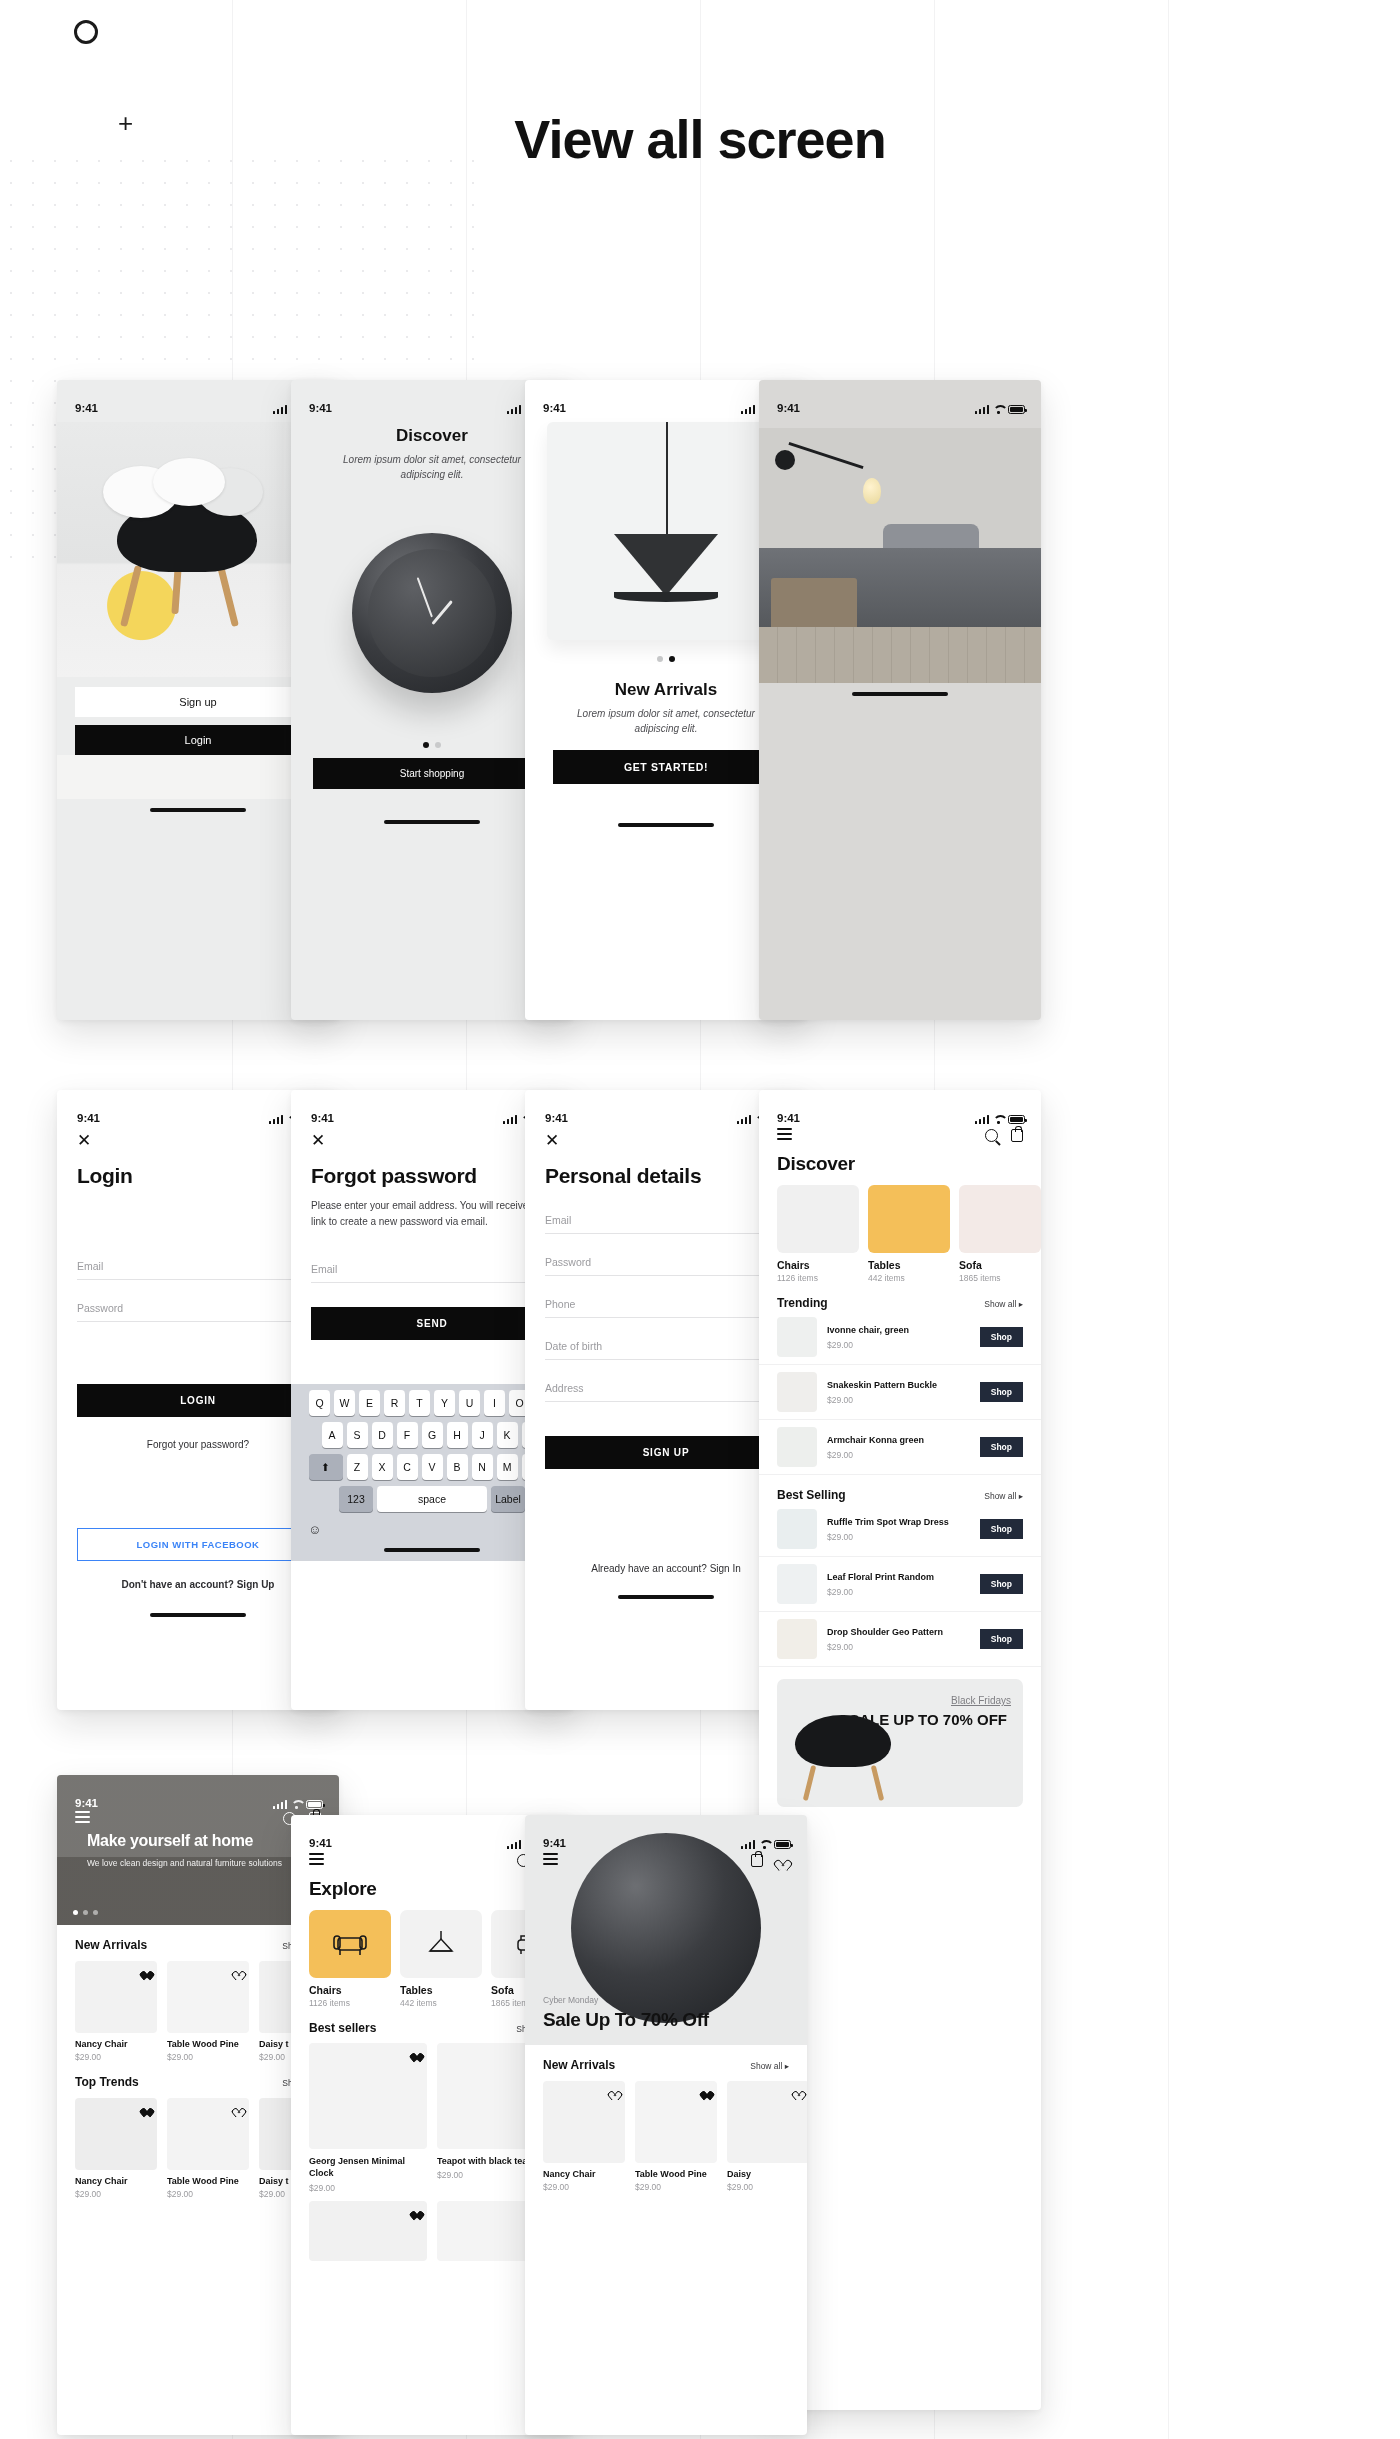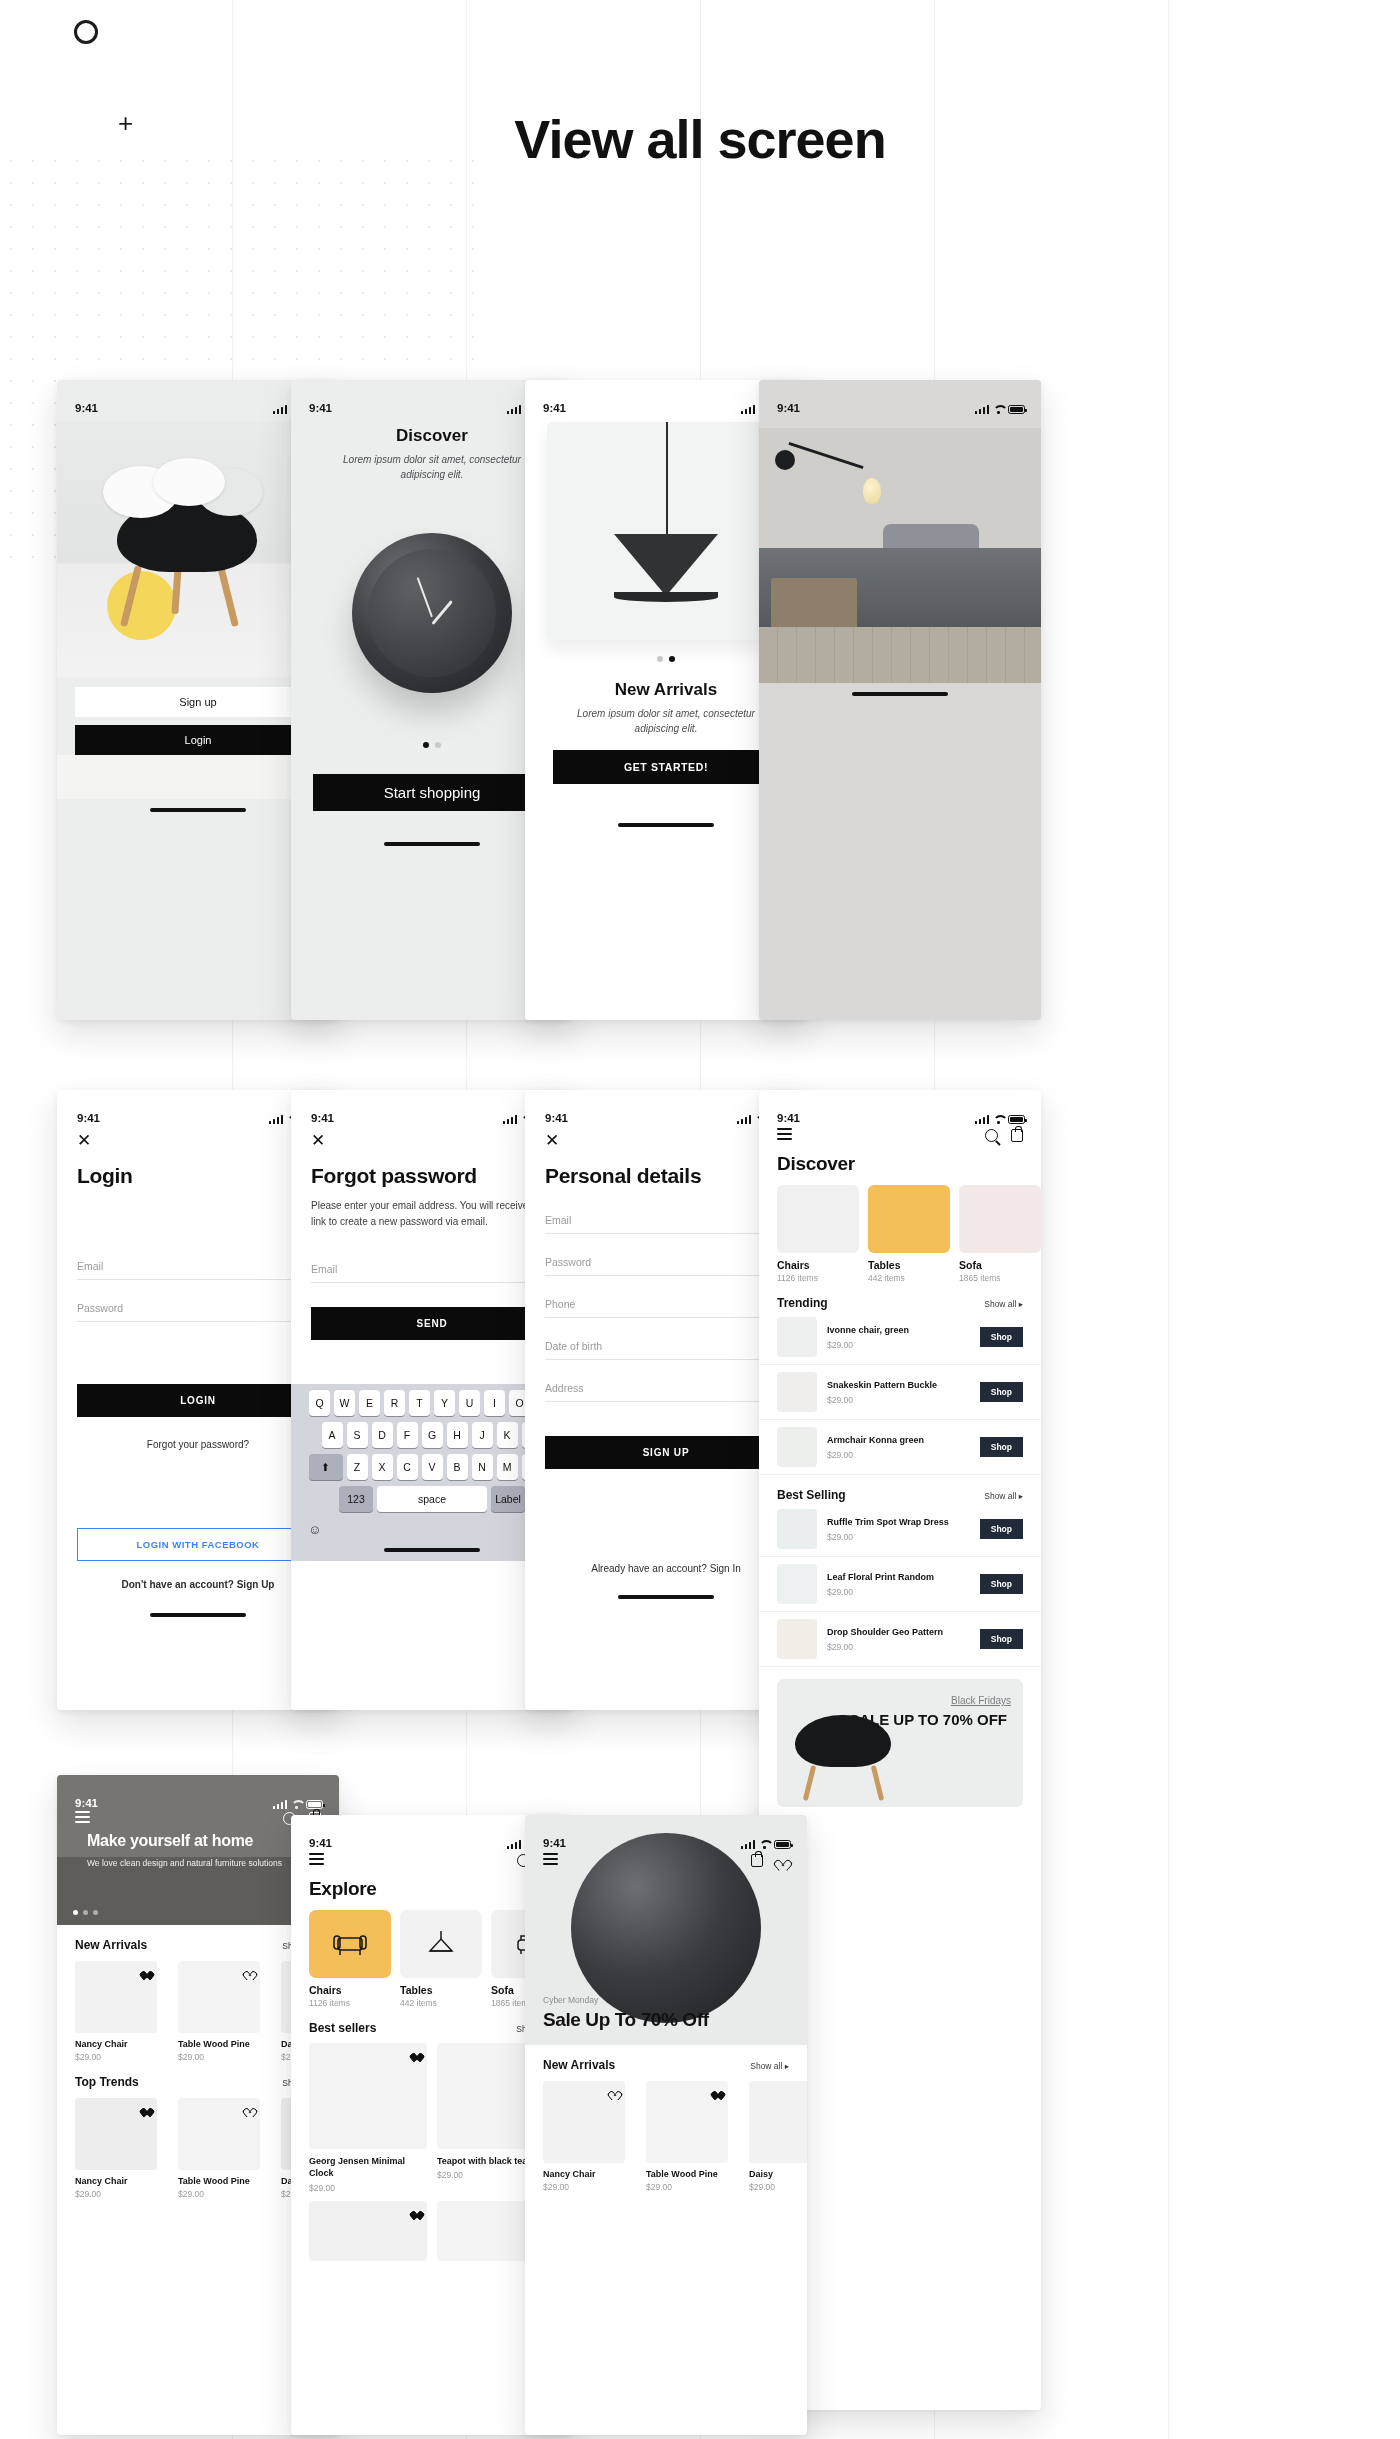--- a/index.html
+++ b/index.html
@@ -94,21 +94,21 @@
     radial-gradient(circle at 34% 28%, #6d6f73 0%, #3a3c40 48%, #202225 100%);
     position:relative;box-shadow:0 20px 30px rgba(0,0,0,.18);}
   .clock::before{content:"";position:absolute;inset:16px;border-radius:50%;
     background:radial-gradient(circle at 36% 30%, #5e6064,#2b2d30);}
   .hand{position:absolute;background:#e9e9e9;border-radius:2px;transform-origin:bottom center;}
   .h-h{left:50%;top:38%;width:3px;height:30px;margin-left:-1.5px;transform:rotate(40deg);}
   .h-m{left:50%;top:26%;width:2.4px;height:42px;margin-left:-1.2px;transform:rotate(-20deg);}
   .dots{display:flex;gap:6px;justify-content:center;margin-top:4px;}
   .dot{width:6px;height:6px;border-radius:50%;background:#c9cacb;}
   .dot.on{background:#111;}
-  .s2-btn{margin:26px 22px 0;background:#0b0b0b;color:#fff;text-align:center;font-size:15px;padding:10px 8px;}
+  .s2-btn{margin:10px 22px 0;background:#0b0b0b;color:#fff;text-align:center;font-size:10px;padding:10px 8px;}
 
   
   .s3{background:#fff;}
   .lamp-card{margin:8px 22px 0;height:218px;background:#f2f3f3;border-radius:6px;position:relative;overflow:hidden;
     box-shadow:0 10px 18px rgba(0,0,0,.07);}
   .lamp-cord{position:absolute;left:50%;top:0;width:2px;height:112px;background:#2a2b2d;}
   .lamp-shade{position:absolute;left:50%;top:112px;transform:translateX(-50%);
     width:0;height:0;border-left:52px solid transparent;border-right:52px solid transparent;
     border-top:62px solid #303234;}
   .lamp-base{position:absolute;left:50%;top:170px;transform:translateX(-50%);width:104px;height:10px;
@@ -197,21 +197,21 @@
   
   .hero-banner{height:150px;position:relative;overflow:hidden;
     background:linear-gradient(rgba(28,30,33,.42),rgba(28,30,33,.42)),
       linear-gradient(#b8b4ad 0 55%, #8f8a82 55% 100%);}
   .hb-txt{position:absolute;left:30px;top:36px;color:#fff;}
   .hb-t{font-size:16px;font-weight:700;line-height:1.2;letter-spacing:-.3px;}
   .hb-p{font-size:8.5px;margin-top:7px;line-height:1.45;opacity:.92;}
   .hb-dots{position:absolute;left:16px;bottom:10px;display:flex;gap:5px;}
   .hb-dots span{width:5px;height:5px;border-radius:50%;background:rgba(255,255,255,.5);}
   .hb-dots span.on{background:#fff;}
-  .grid3{display:flex;gap:21px;padding:9px 0 0 18px;overflow:hidden;}
+  .grid3{display:flex;gap:10px;padding:9px 0 0 18px;overflow:hidden;}
   .gcard{flex:0 0 82px;}
   .gimg{height:72px;background:#f3f3f4;border-radius:4px;position:relative;}
   .gheart{position:absolute;right:5px;top:5px;width:11px;height:11px;}
   .gheart::before,.gheart::after{content:"";position:absolute;top:2px;width:5px;height:7px;
      border:1.4px solid #111;border-bottom:none;border-radius:3px 3px 0 0;}
   .gheart::before{left:0.5px;transform:rotate(-40deg);transform-origin:bottom right;}
   .gheart::after{right:0.5px;transform:rotate(40deg);transform-origin:bottom left;}
   .gheart.filled::before,.gheart.filled::after{background:#111;}
   .gname{font-size:9px;font-weight:700;color:#111;margin-top:6px;white-space:nowrap;overflow:hidden;text-overflow:ellipsis;}
   .gprice{font-size:8.5px;color:#9b9b9f;margin-top:3px;}

